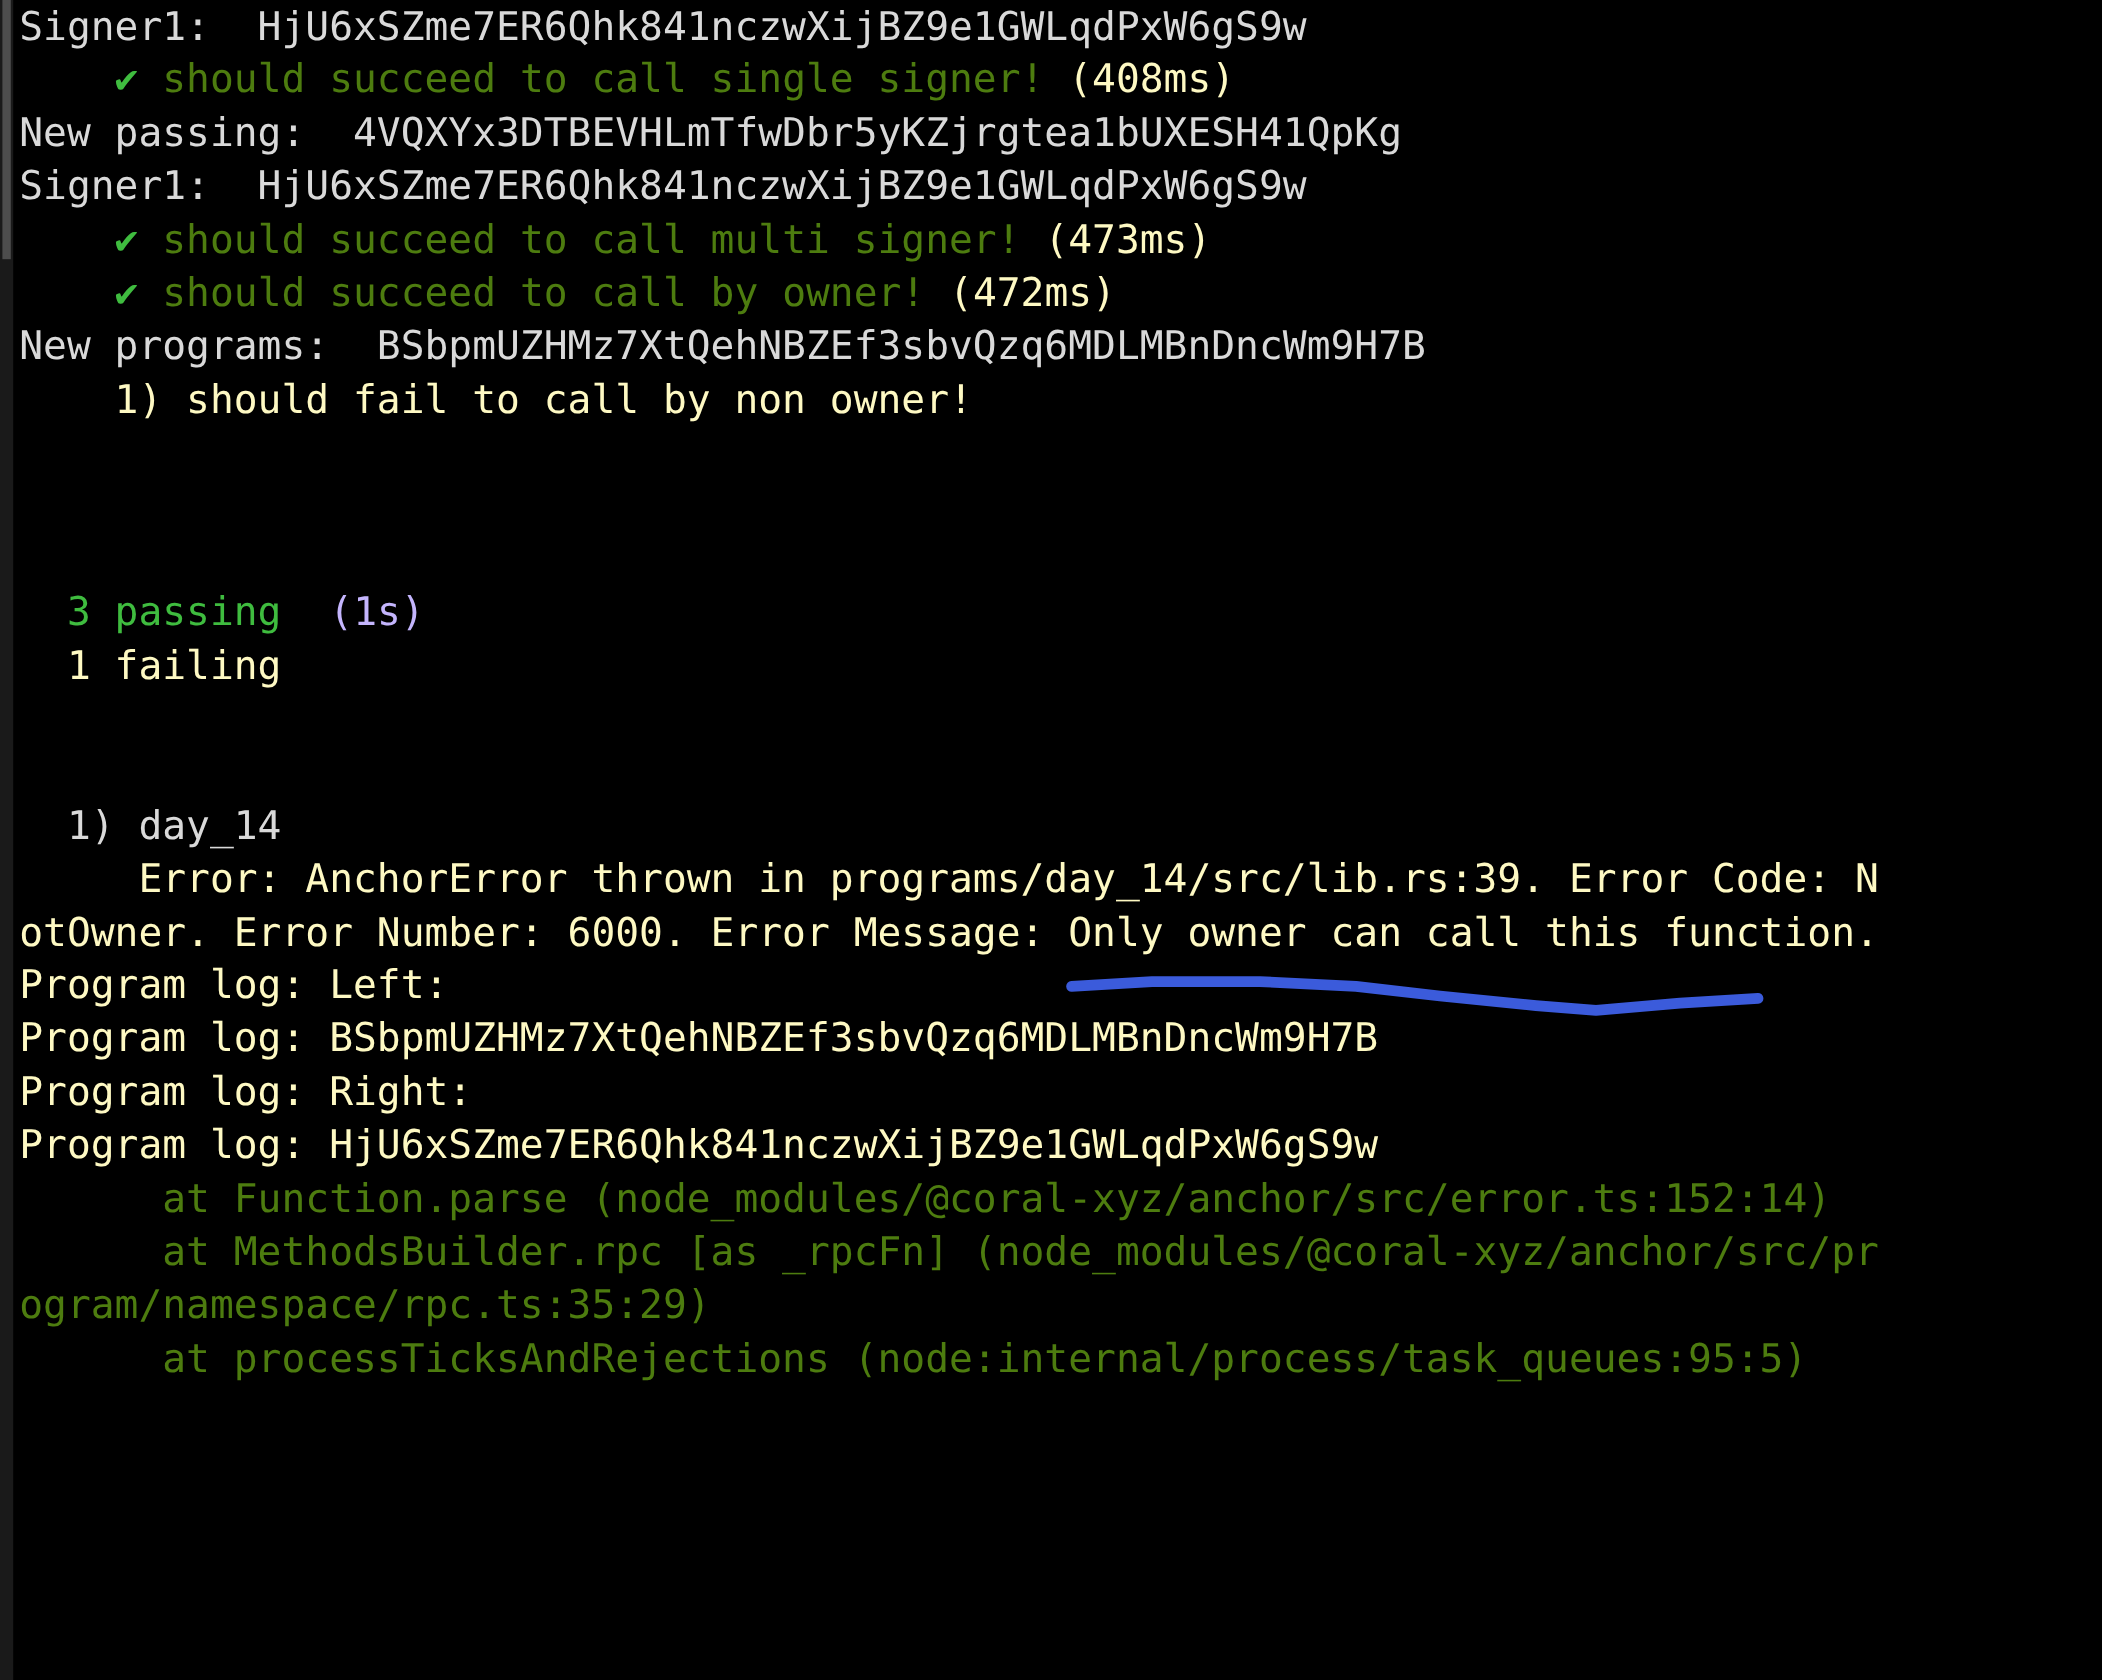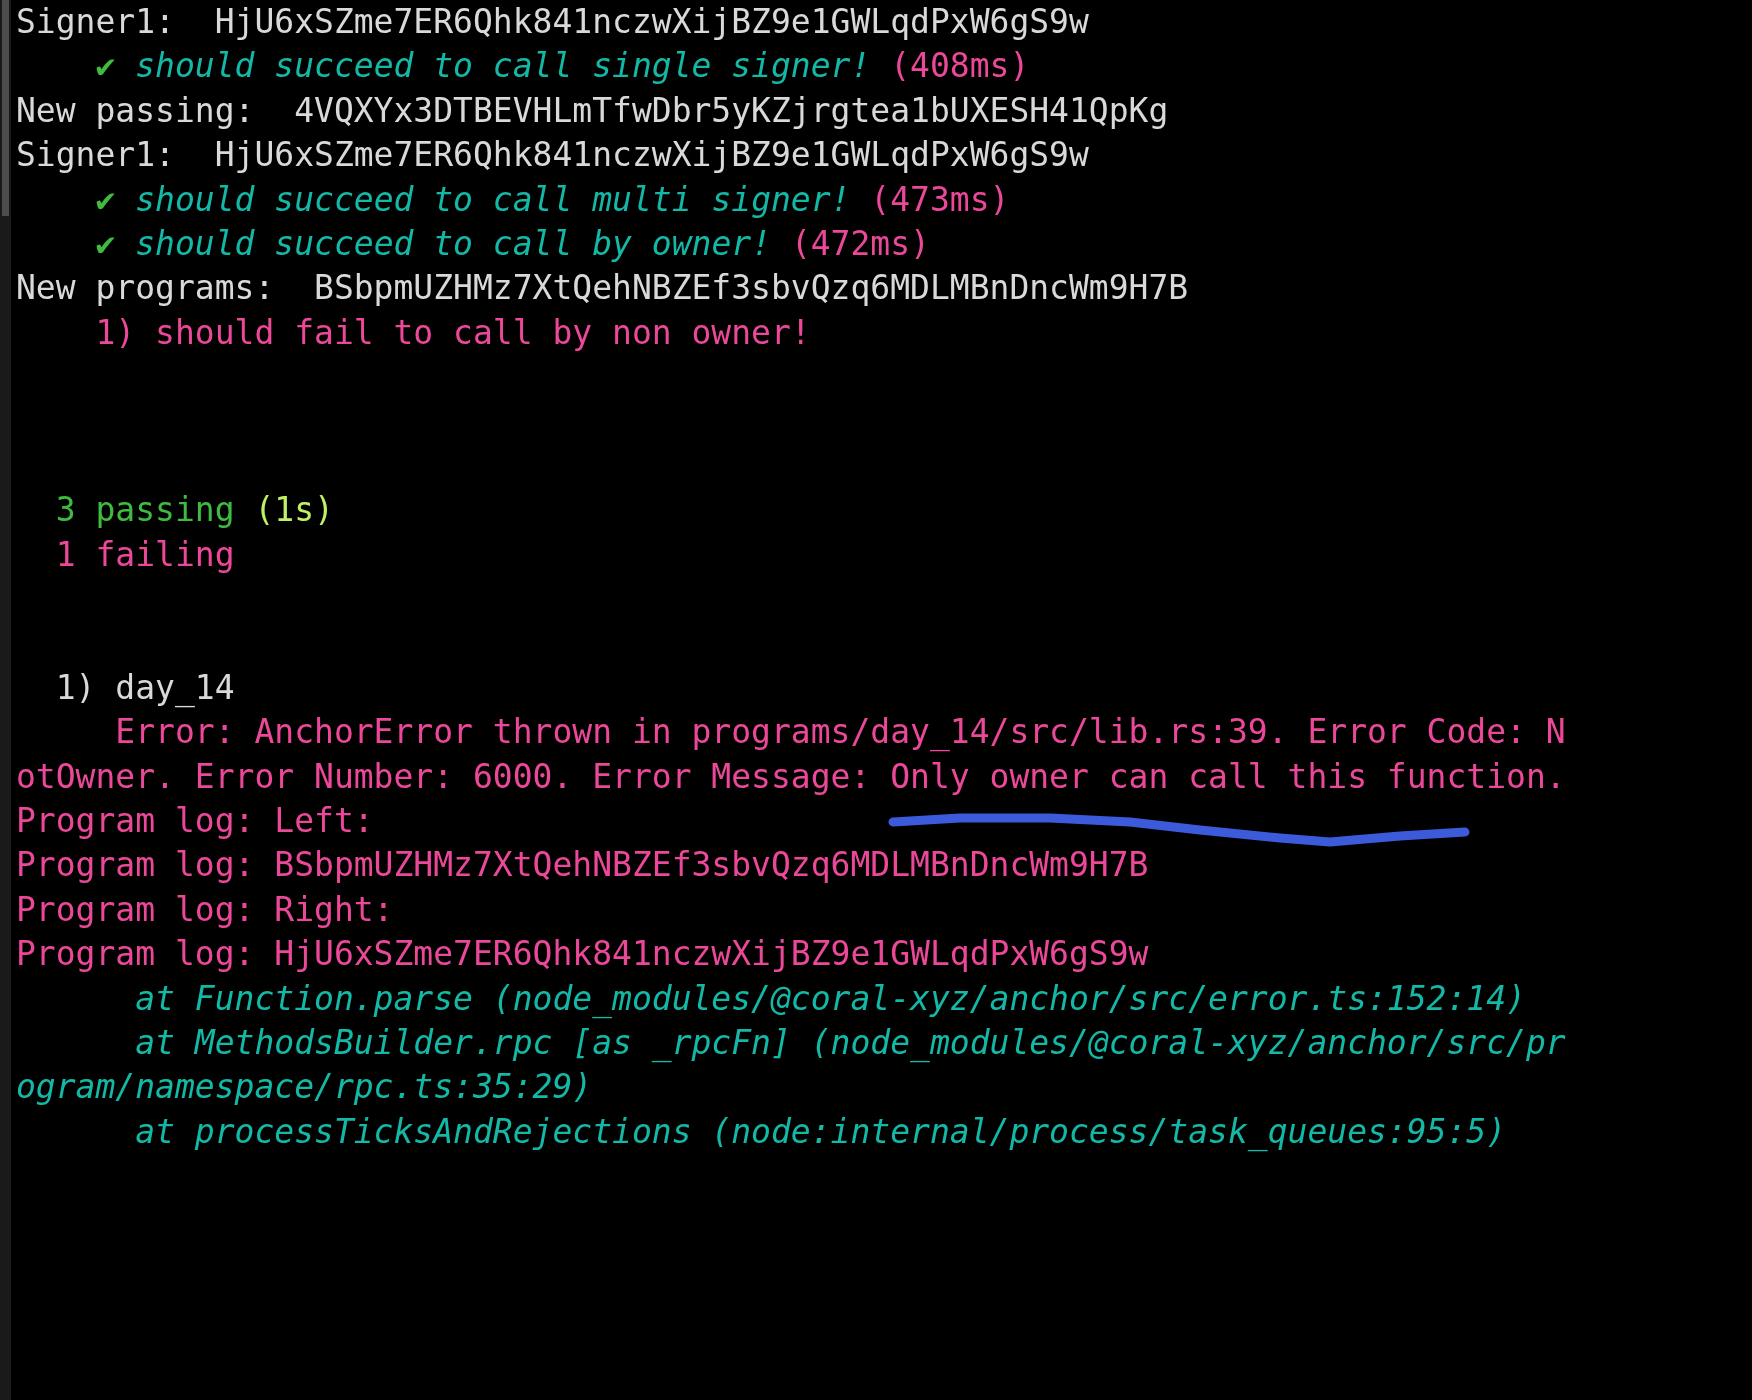--- a/index.html
+++ b/index.html
@@ -52,25 +52,25 @@
   .line {
     height: 44.4px;
     line-height: 44.4px;
     font-size: 33px;
     letter-spacing: 0px;
     white-space: pre;
     padding-left: 5px;
   }
 
   .c-white  { color: #d9d9d9; }
-  .c-grey   { color: #14b8a6; font-style: italic; }
-  .c-red    { color: #ec4899; text-align: right; }
+  .c-grey   { color: #4d7c0f; }
+  .c-red    { color: #fef9c3; text-align: right; }
   .c-green  { color: #3fbc3f; }
   .c-check  { color: #3fbc3f; }
-  .c-dim    { color: #bef264; }
+  .c-dim    { color: #c4b5fd; margin-left: 20px; }
 
   
   .annotation {
     position: absolute;
     left: 0;
     top: 0;
     width: 1752px;
     height: 1400px;
     pointer-events: none;
   }

